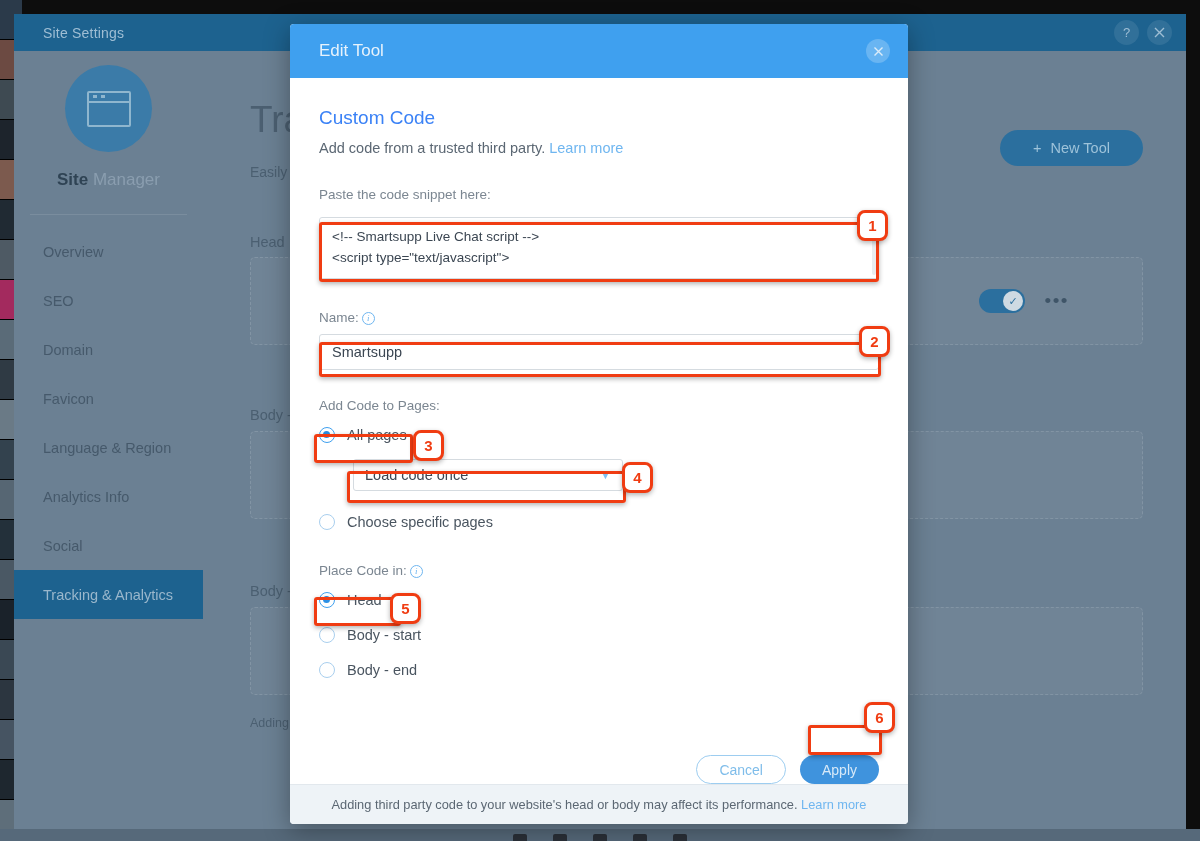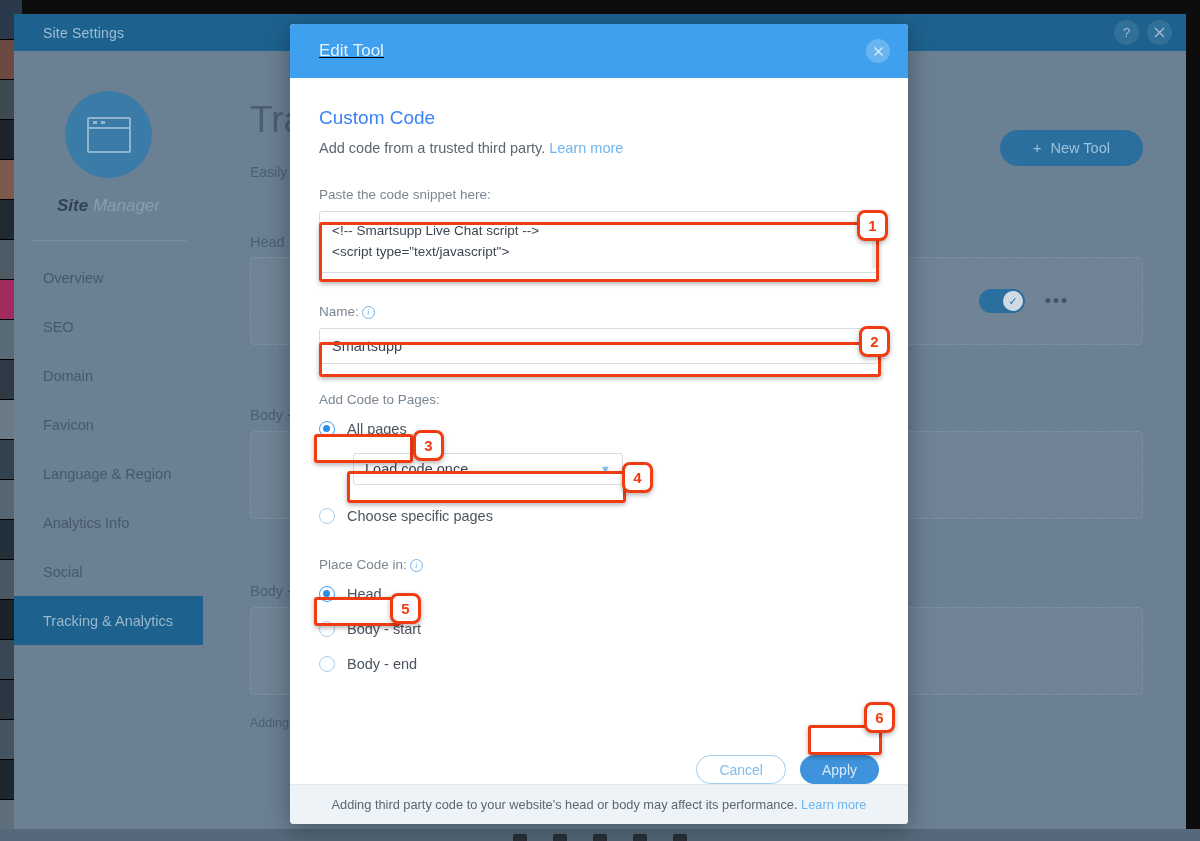--- a/index.html
+++ b/index.html
@@ -39,21 +39,21 @@
     display: flex; align-items: center; justify-content: center;
     color: #9fbed4; font-size: 13px; line-height: 1;
   }
   .tb-btn svg { display:block; }
 
   
   .sidebar {
     position: absolute; left: 0; top: 37px; width: 189px; bottom: 0;
     background: #6b8093;
   }
-  .brand-block { padding-top: 40px; text-align: center; font-style: italic; }
+  .brand-block { padding-top: 14px; text-align: center; }
   .brand-circle {
     width: 87px; height: 87px; border-radius: 50%; background: #3b7ba8;
     margin: 0 auto; display: flex; align-items: center; justify-content: center;
   }
   .brand-icon { width: 44px; height: 36px; border: 2px solid #8fb6ce; border-radius: 2px; position: relative; }
   .brand-icon::before {
     content: ""; position: absolute; left: 0; right: 0; top: 8px; height: 2px; background: #8fb6ce;
   }
   .brand-icon::after {
     content: ""; position: absolute; left: 4px; top: 2px; width: 12px; height: 3px;
@@ -123,40 +123,40 @@
   .bi { width: 14px; height: 7px; background: #2a3038; border-radius: 2px 2px 0 0; }
 
   
   .modal-wrap { position: absolute; left: 290px; top: 24px; width: 618px; height: 800px; }
   .modal {
     position: absolute; inset: 0; background: #fff; border-radius: 4px;
     box-shadow: 0 6px 26px rgba(0,0,0,.34); overflow: hidden;
     display: flex; flex-direction: column;
   }
   .modal-header {
-    height: 54px; background: #3fa0ef; display: flex; align-items: center; flex: 0 0 54px; text-decoration: underline;
+    height: 54px; background: #3fa0ef; display: flex; align-items: center; flex: 0 0 54px;
   }
   .modal-title { color: #e6f2fc; font-size: 17px; margin-left: 29px; }
   .modal-close {
     margin-left: auto; margin-right: 18px; width: 24px; height: 24px; border-radius: 50%;
     background: rgba(255,255,255,.22); display: flex; align-items: center; justify-content: center;
   }
   .modal-body { flex: 1 1 auto; padding: 29px 29px 0 29px; position: relative; }
   .m-h2 { font-size: 19px; color: #3b82f6; font-weight: normal; }
   .m-sub { font-size: 14.5px; color: #5b6773; margin-top: 11px; }
   .lnk { color: #6fb6f0; }
   .fld-label { font-size: 13.5px; color: #7b8691; margin-top: 31px; }
   .info-i {
     display: inline-flex; width: 13px; height: 13px; border-radius: 50%;
     border: 1px solid #6fb6f0; color: #6fb6f0; font-size: 9px; font-style: italic;
     align-items: center; justify-content: center; vertical-align: 1px; margin-left: 3px;
     font-family: "Liberation Serif", serif;
   }
   .code-box {
-    margin-top: 9px; height: 62px; border: 1px solid #d5dbe0; border-radius: 3px;
+    margin-top: 15px; height: 62px; border: 1px solid #d5dbe0; border-radius: 3px;
     padding: 9px 12px; font-size: 13.5px; color: #3b4652; line-height: 1.55;
     position: relative; overflow: hidden;
   }
   .code-box .scrollbar {
     position: absolute; right: 2px; top: 3px; bottom: 3px; width: 4px;
     background: #e9edf0; border-radius: 2px;
   }
   .name-box {
     margin-top: 9px; height: 36px; border: 1px solid #d5dbe0; border-radius: 3px;
     padding: 0 12px; display: flex; align-items: center; font-size: 14.5px; color: #3b4652;

